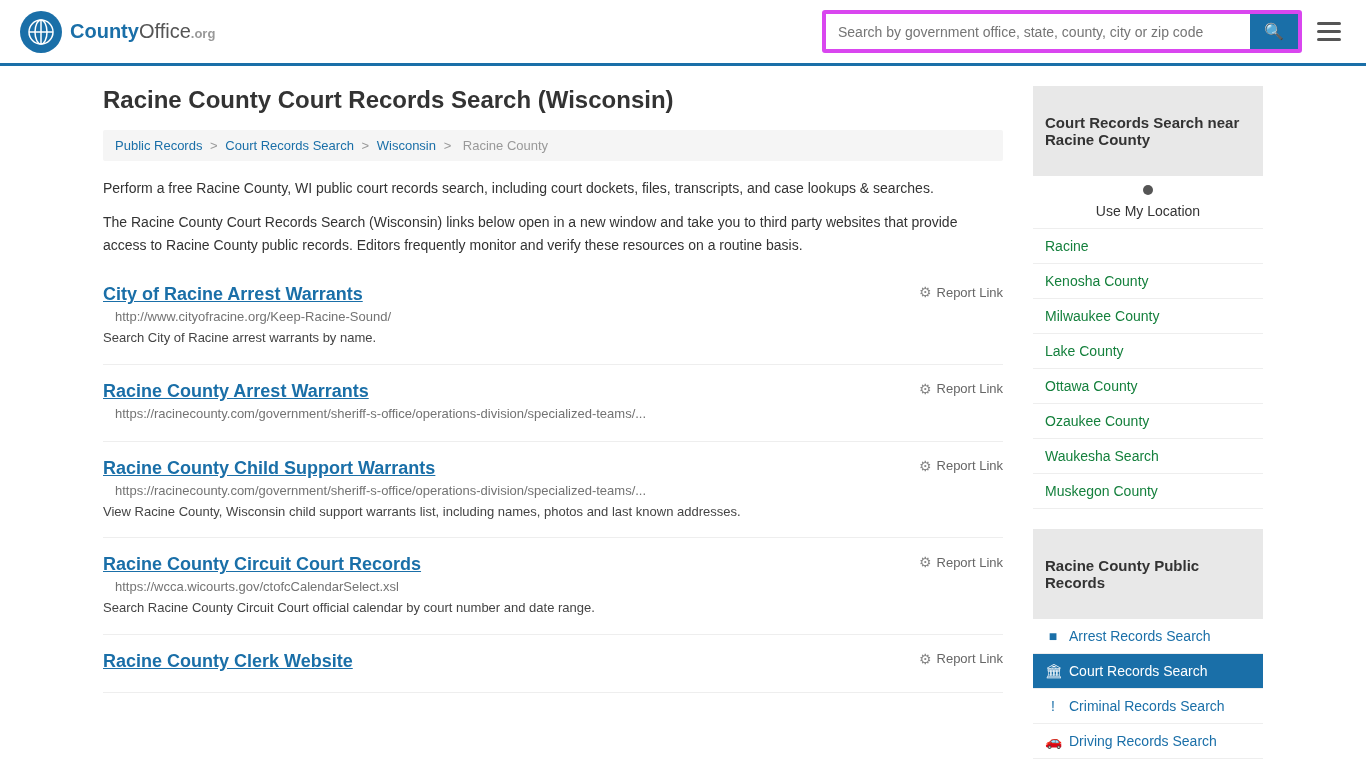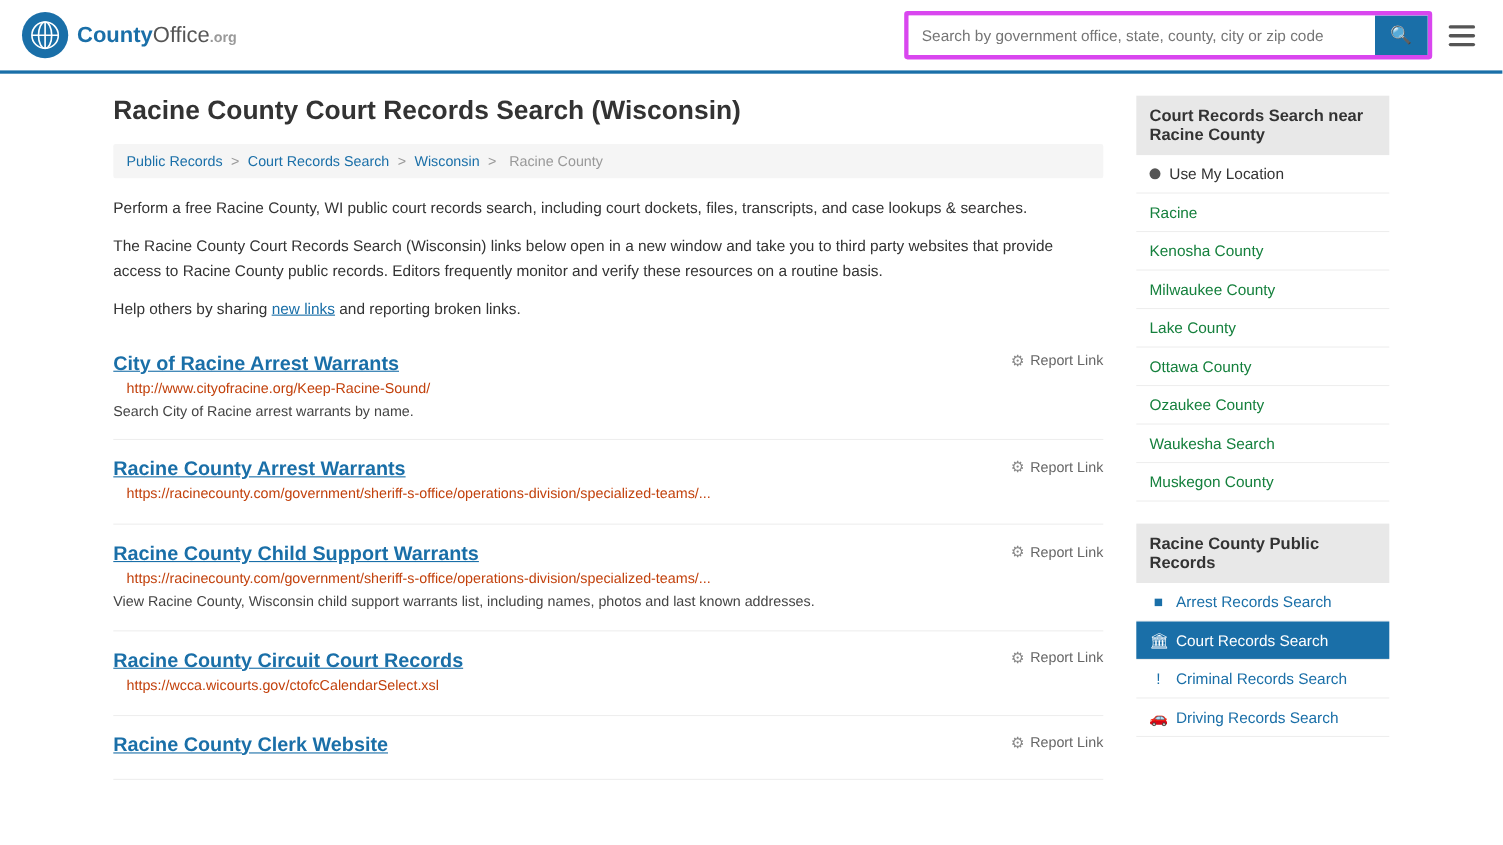--- a/index.html
+++ b/index.html
@@ -162,39 +162,39 @@
       font-size: 13px;
       cursor: pointer;
       white-space: nowrap;
       flex-shrink: 0;
     }
     .report-icon {
       font-size: 14px;
       color: #888;
     }
     .result-url {
-      color: #c2410c;
+      color: #737373;
       font-size: 13px;
       margin-bottom: 4px;
       text-decoration: none;
       padding-left: 12px;
     }
     .result-desc {
       font-size: 13px;
       color: #444;
       line-height: 1.5;
     }
 
     
     .sidebar-section {
       margin-bottom: 20px;
     }
     .sidebar-header {
       background: #e8e8e8;
-      padding: 10px 12px;
+      padding: 28px 12px;
       font-size: 15px;
       font-weight: bold;
       color: #333;
       margin-bottom: 0;
     }
     .sidebar-list {
       list-style: none;
       padding: 0;
     }
     .sidebar-list li {
@@ -204,20 +204,21 @@
       display: flex;
       align-items: center;
       gap: 8px;
       padding: 9px 12px;
       color: #15803d;
       text-decoration: none;
       font-size: 14px;
     }
     .sidebar-list li.location-item a {
       color: #333;
+      flex-direction: column;
     }
     .location-dot {
       width: 10px;
       height: 10px;
       background: #555;
       border-radius: 50%;
       flex-shrink: 0;
     }
 
     
@@ -295,23 +296,20 @@
       <span>&gt;</span>
       <a href="#">Court Records Search</a>
       <span>&gt;</span>
       <a href="#">Wisconsin</a>
       <span>&gt;</span>
       <span>Racine County</span>
     </div>
 
     <p class="description">Perform a free Racine County, WI public court records search, including court dockets, files, transcripts, and case lookups &amp; searches.</p>
     <p class="description">The Racine County Court Records Search (Wisconsin) links below open in a new window and take you to third party websites that provide access to Racine County public records. Editors frequently monitor and verify these resources on a routine basis.</p>
-    <p class="description">
-      <span>Help others by sharing </span><a href="#">new links</a><span> and reporting broken links.</span>
-    </p>
 
     <div id="results-container">
         <div class="result-item">
     <div class="result-header">
       <a class="result-title" href="#">City of Racine Arrest Warrants</a>
       <div class="report-link">
         <span class="report-icon">⚙</span>
         <span>Report Link</span>
       </div>
     </div>
@@ -341,20 +339,21 @@
   </div>
         <div class="result-item">
     <div class="result-header">
       <a class="result-title" href="#">Racine County Circuit Court Records</a>
       <div class="report-link">
         <span class="report-icon">⚙</span>
         <span>Report Link</span>
       </div>
     </div>
     <div class="result-url">https://wcca.wicourts.gov/ctofcCalendarSelect.xsl</div>
+    <div class="result-desc">Search Racine County Circuit Court official calendar by court number and date range.</div>
   </div>
         <div class="result-item">
     <div class="result-header">
       <a class="result-title" href="#">Racine County Clerk Website</a>
       <div class="report-link">
         <span class="report-icon">⚙</span>
         <span>Report Link</span>
       </div>
     </div>
 

